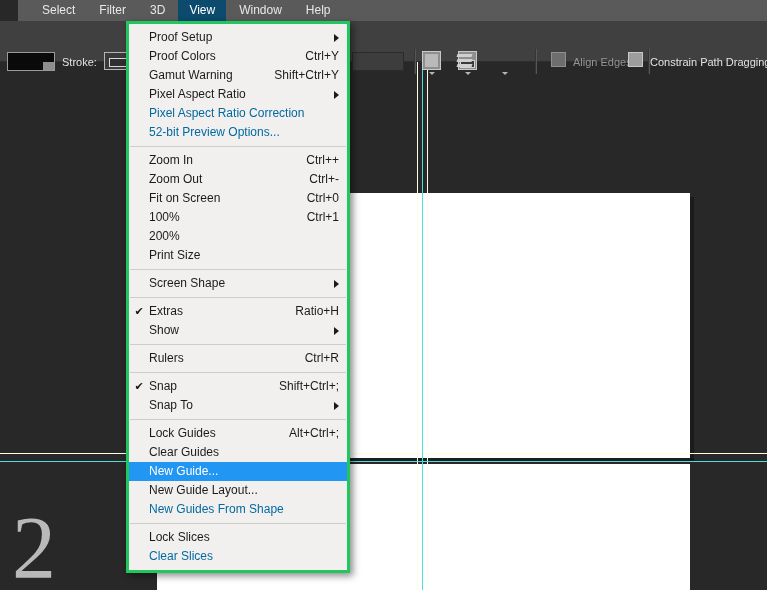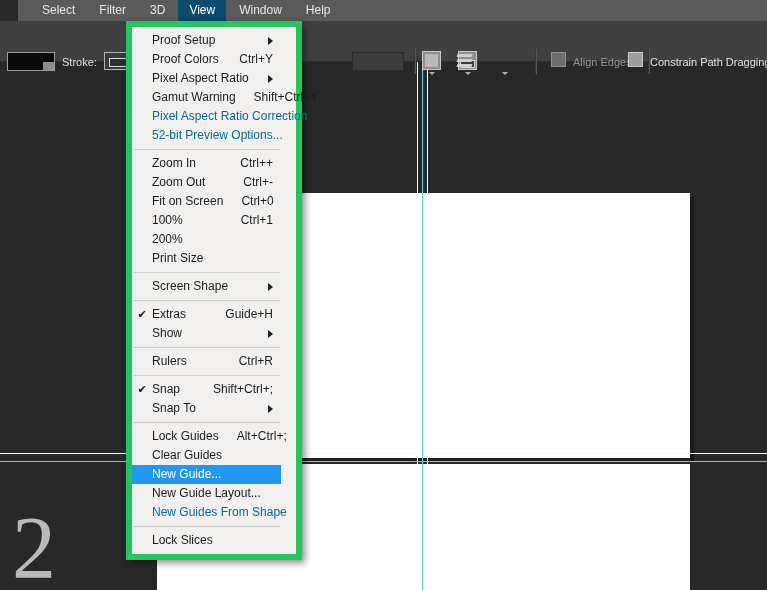--- a/index.html
+++ b/index.html
@@ -129,26 +129,26 @@
     font-weight:300;letter-spacing:0;
     opacity:.92;
     z-index:7;user-select:none;
   }
   .ws-topstrip{
     position:absolute;left:0;top:0;width:767px;height:1px;background:#1e1e1e;
   }
 
   
   .dropdown{
-    position:absolute;left:126px;top:21px;width:176px;
+    position:absolute;left:126px;top:21px;width:224px;
     background:#f1f0ee;
-    border:6px solid #22c55e;
+    border:3px solid #22c55e;
     box-shadow:3px 3px 7px rgba(0,0,0,0.45);
     z-index:60;
-    padding:4px 15px 4px 0;
+    padding:4px 0 4px 0;
     box-sizing:border-box;
   }
   .mi{
     position:relative;display:flex;align-items:center;
     height:19px;padding:0 8px 0 0;
     font-size:12px;color:#1b1b1b;
     cursor:default;white-space:nowrap;
   }
   .mi .check{
     width:20px;min-width:20px;text-align:center;
@@ -246,30 +246,30 @@
       <div class="mi">
         <span class="check"></span>
         <span class="lbl">Proof Setup</span>
         <span class="arrow"></span>
       </div>
       <div class="mi has-accel">
         <span class="check"></span>
         <span class="lbl">Proof Colors</span>
         <span class="accel">Ctrl+Y</span>
       </div>
-      <div class="mi">
-        <span class="check"></span>
-        <span class="lbl">Pixel Aspect Ratio</span>
-        <span class="arrow"></span>
-      </div>
       <div class="mi has-accel">
         <span class="check"></span>
         <span class="lbl">Gamut Warning</span>
         <span class="accel">Shift+Ctrl+Y</span>
       </div>
+      <div class="mi">
+        <span class="check"></span>
+        <span class="lbl">Pixel Aspect Ratio</span>
+        <span class="arrow"></span>
+      </div>
       <div class="mi disabled">
         <span class="check"></span>
         <span class="lbl">Pixel Aspect Ratio Correction</span>
       </div>
       <div class="mi disabled">
         <span class="check"></span>
         <span class="lbl">52-bit Preview Options...</span>
       </div>
       <div class="msep"></div>
       <div class="mi has-accel">
@@ -303,21 +303,21 @@
       <div class="msep"></div>
       <div class="mi">
         <span class="check"></span>
         <span class="lbl">Screen Shape</span>
         <span class="arrow"></span>
       </div>
       <div class="msep"></div>
       <div class="mi has-accel">
         <span class="check">✔</span>
         <span class="lbl">Extras</span>
-        <span class="accel">Guide+H</span>
+        <span class="accel">Ratio+H</span>
       </div>
       <div class="mi">
         <span class="check"></span>
         <span class="lbl">Show</span>
         <span class="arrow"></span>
       </div>
       <div class="msep"></div>
       <div class="mi has-accel">
         <span class="check"></span>
         <span class="lbl">Rulers</span>
@@ -354,15 +354,19 @@
       </div>
       <div class="mi disabled">
         <span class="check"></span>
         <span class="lbl">New Guides From Shape</span>
       </div>
       <div class="msep"></div>
       <div class="mi">
         <span class="check"></span>
         <span class="lbl">Lock Slices</span>
       </div>
+      <div class="mi disabled">
+        <span class="check"></span>
+        <span class="lbl">Clear Slices</span>
+      </div>
     </div>
 
 </div>
 
 </body></html>

